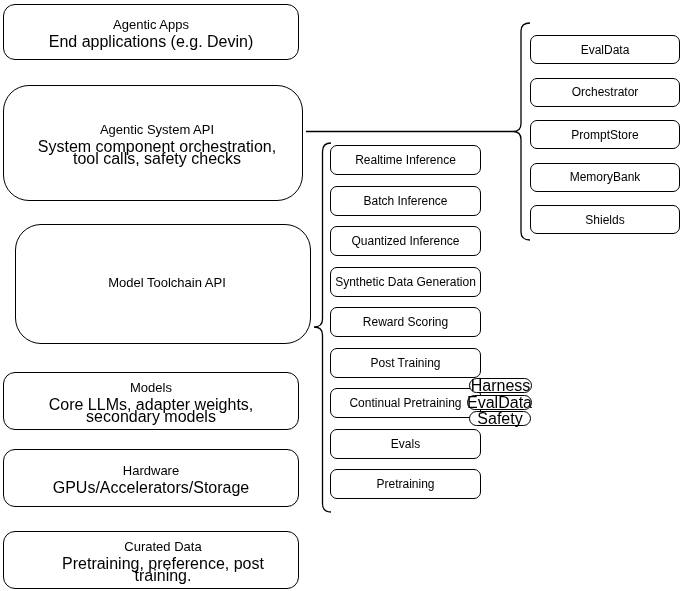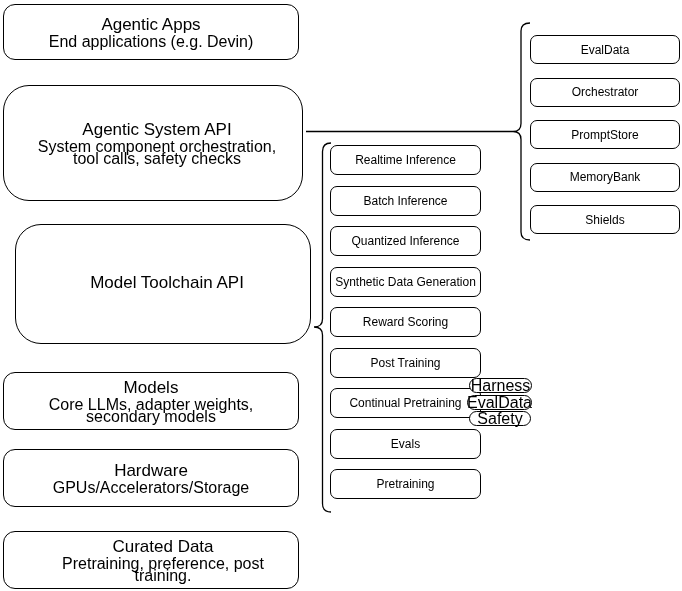--- a/index.html
+++ b/index.html
@@ -7,21 +7,21 @@
     position:relative;width:682px;height:591px;background:#ffffff;
     font-family:"Liberation Sans",sans-serif;color:#000;overflow:hidden;
   }
   .box{
     position:absolute;box-sizing:border-box;background:#fff;border:1.3px solid #000;
     display:flex;flex-direction:column;align-items:center;justify-content:center;
     text-align:center;
   }
   .lbox{border-radius:12px;}
   .lbox.bigr{border-radius:26px;padding-left:8px;}
-  .lbox .title{font-size:17px;line-height:15px;margin-bottom:4px;}
+  .lbox .title{font-size:13px;line-height:15px;margin-bottom:4px;}
   .lbox .subtitle{font-size:16px;line-height:12px;padding:0 14px;}
   .col{position:absolute;display:flex;flex-direction:column;}
   .mid-col{left:330px;top:145px;width:151px;gap:10.5px;}
   .right-col{left:530px;top:35px;width:150px;gap:13.6px;}
   .sbox{
     box-sizing:border-box;height:30px;background:#fff;border:1.3px solid #000;border-radius:7px;
     display:flex;align-items:center;justify-content:center;font-size:12px;flex:0 0 auto;
   }
   .right-col .sbox{height:29px;}
   .pill{

